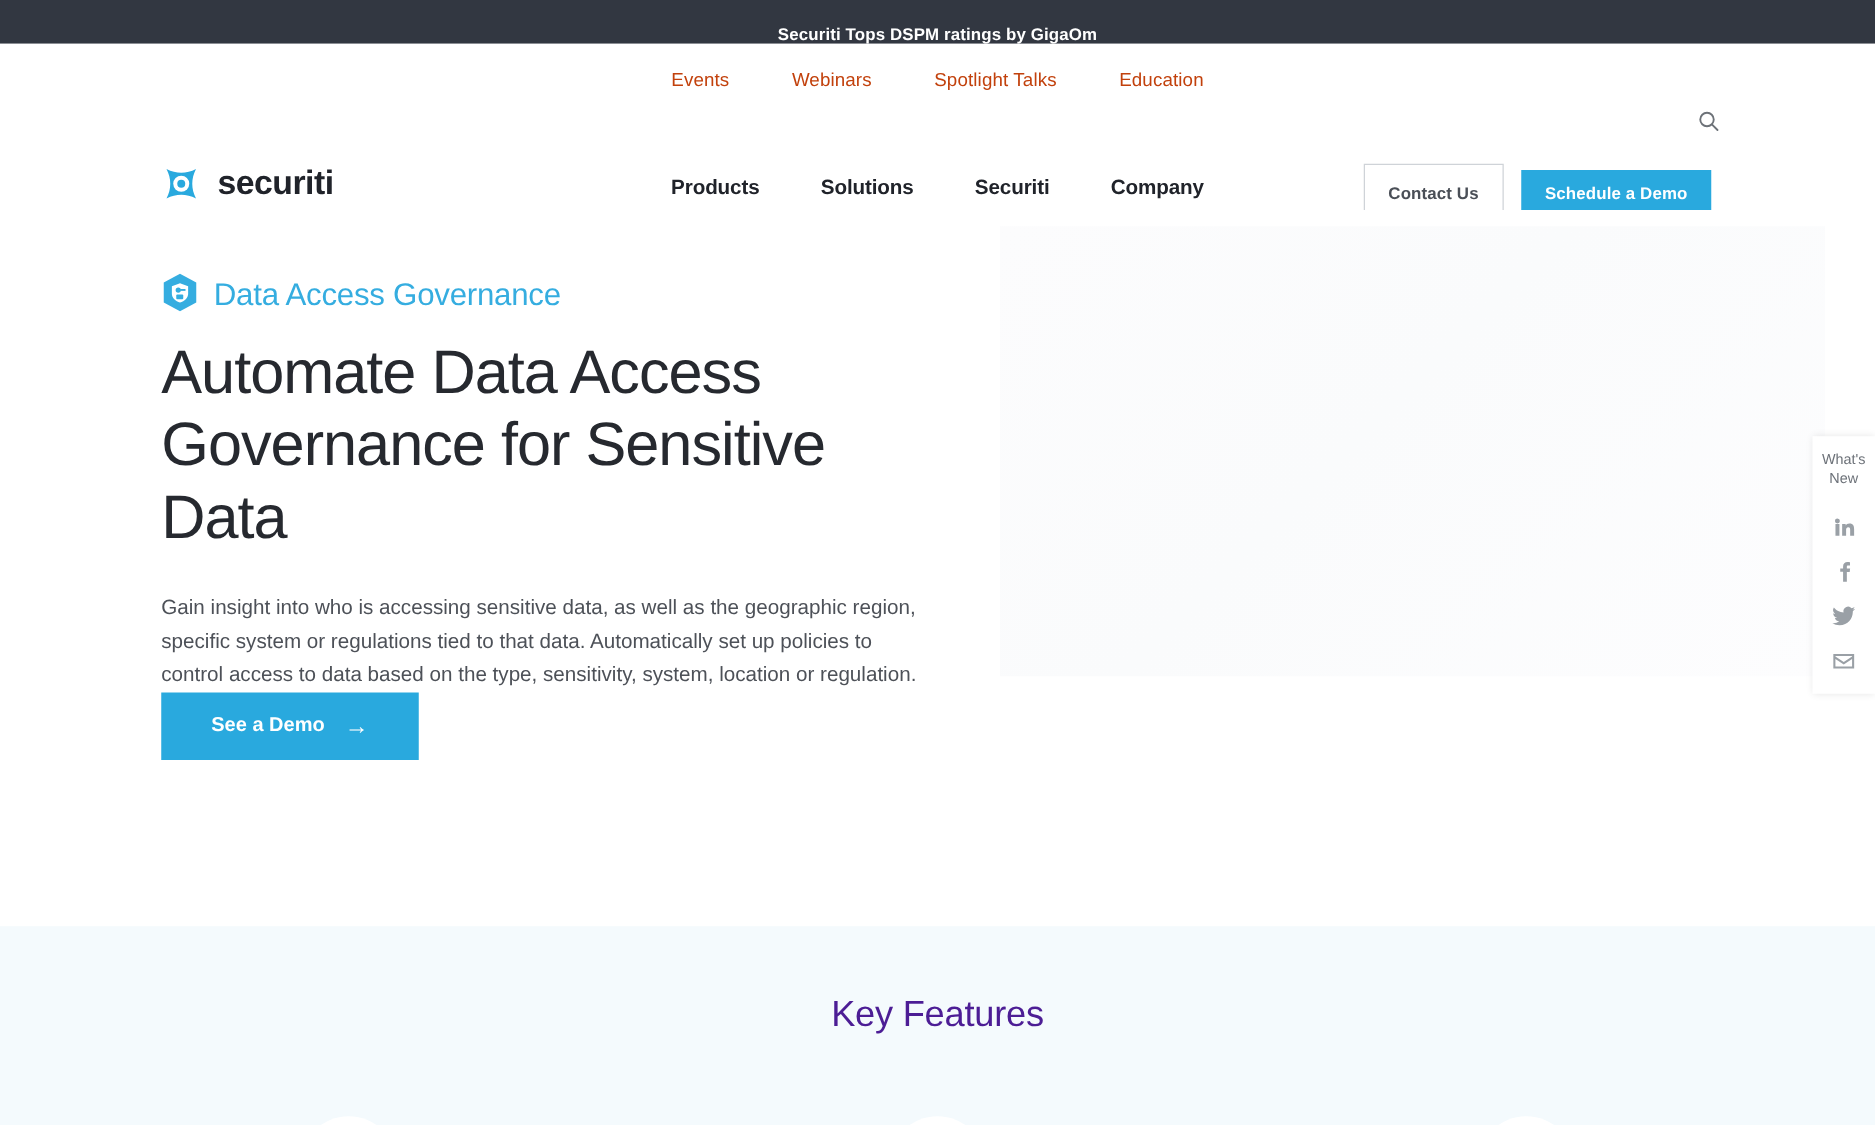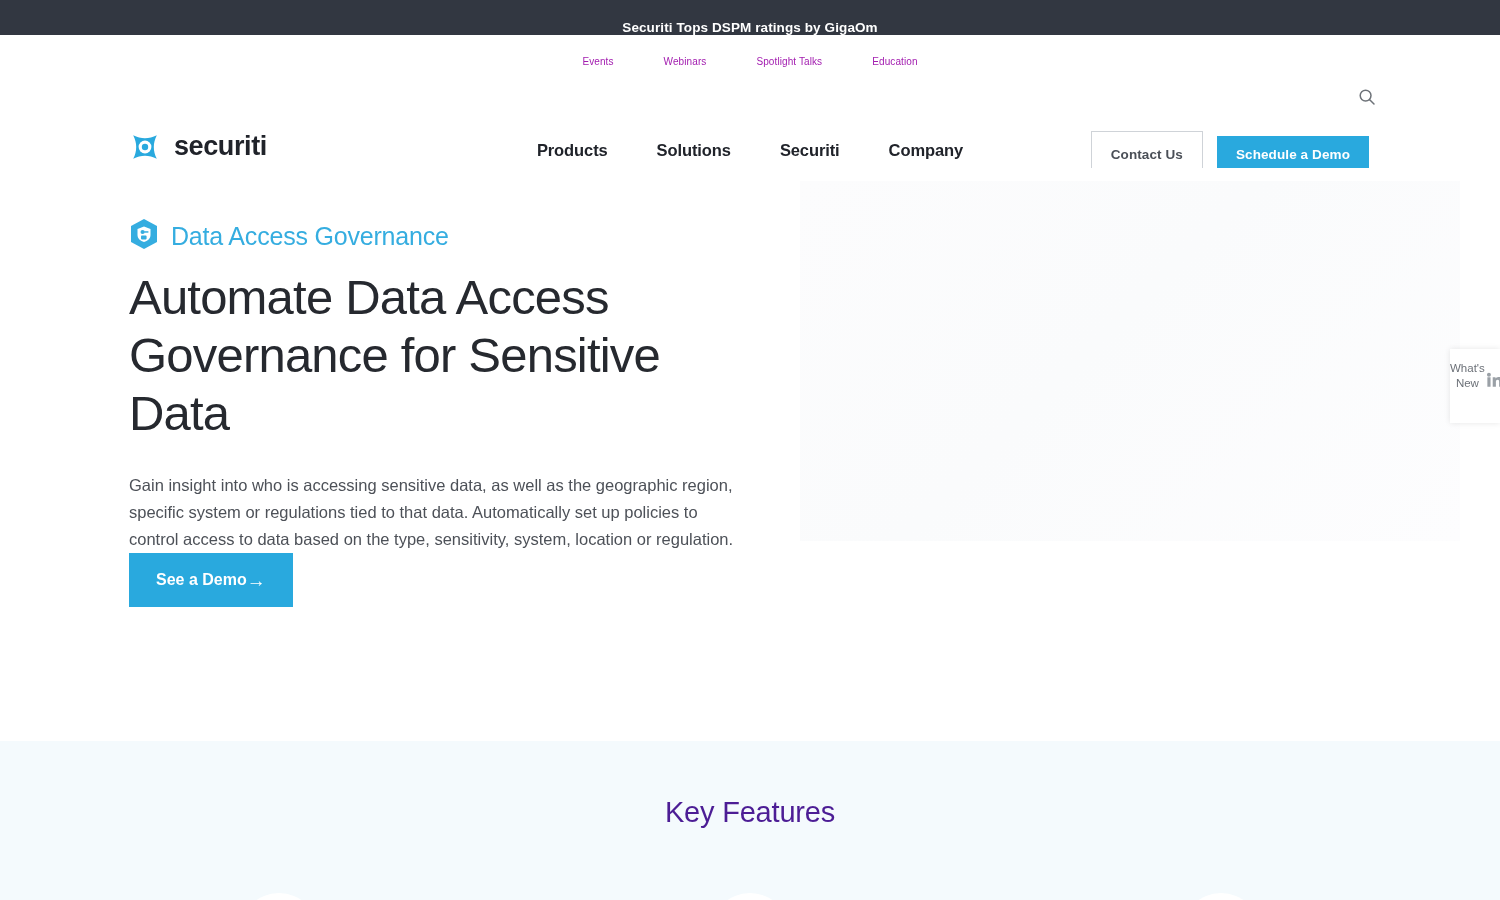--- a/index.html
+++ b/index.html
@@ -33,22 +33,22 @@
     background:#ffffff;
   }
 
   .utility-nav {
     display:flex;
     justify-content:center;
     gap:50px;
     padding-top:21px;
   }
   .utility-link {
-    font-size:10px;
-    color:#a21caf;
+    font-size:15px;
+    color:#c2410c;
     text-decoration:none;
     letter-spacing:.1px;
   }
 
   .search-icon-wrap {
     position:absolute;
     right:122px;
     top:53px;
     width:20px; height:20px;
     cursor:pointer;
@@ -164,22 +164,23 @@
   }
   .hero-desc {
     font-size:16.5px;
     line-height:27px;
     color:#4d5158;
     max-width:608px;
   }
   .hero-cta {
     display:inline-flex;
     align-items:center;
+    gap:16px;
     height:54px;
-    padding:0 27px;
+    padding:0 40px;
     background:#29a9de;
     color:#fff;
     font-size:16px;
     font-weight:700;
     text-decoration:none;
     cursor:pointer;
     border:none;
     font-family:inherit;
   }
   .hero-cta .arrow { font-size:19px; line-height:1; }
@@ -194,20 +195,21 @@
   
   .social-rail {
     position:fixed;
     right:0;
     top:349px;
     width:50px;
     background:#ffffff;
     box-shadow:0 0 6px rgba(0,0,0,.10);
     padding:12px 0 14px;
     display:flex;
+    flex-direction:column;
     align-items:center;
     z-index:30;
   }
   .whats-new {
     font-size:11.5px;
     line-height:15px;
     color:#6c7178;
     text-align:center;
     margin-bottom:18px;
   }

